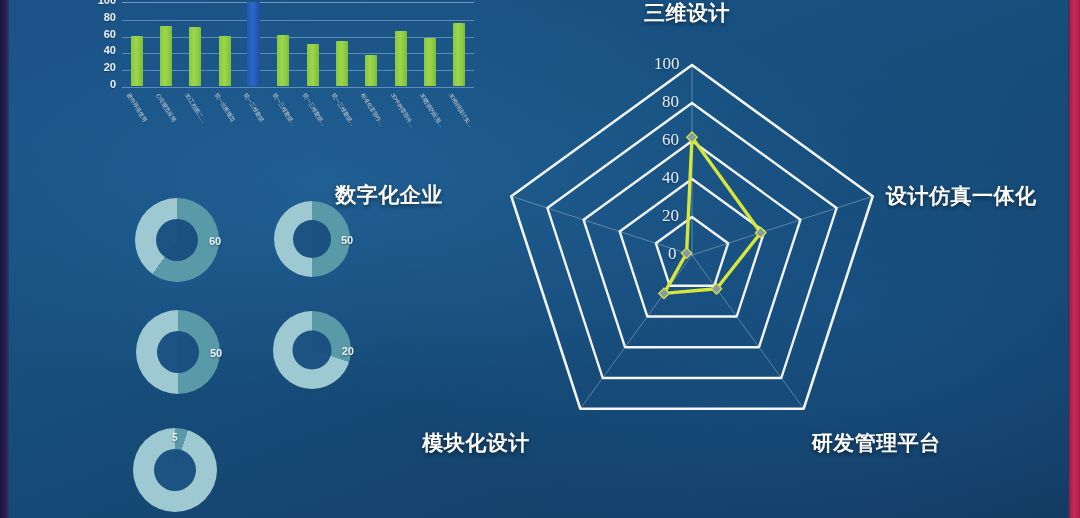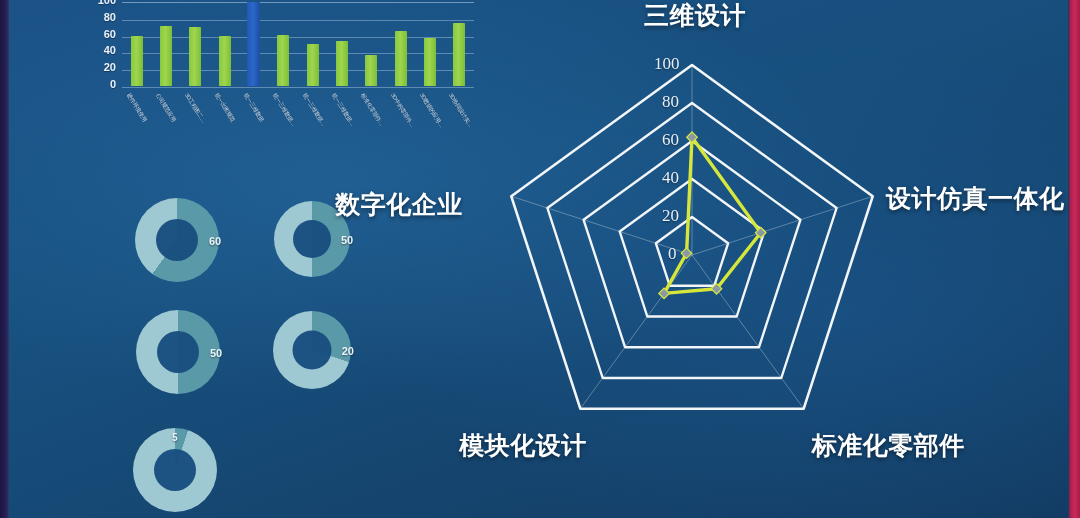--- a/index.html
+++ b/index.html
@@ -118,21 +118,21 @@
   }
   
   .radar-wrap {
     position: absolute;
     left: 430px; top: 20px;
     width: 650px; height: 470px;
   }
   .radar-svg { position: absolute; left: 0; top: 0; }
   .radar-axis-label {
     position: absolute;
-    font-size: 25px;
+    font-size: 21px;
     font-weight: bold;
     color: #ffffff;
     white-space: nowrap;
     text-shadow: 0 2px 4px rgba(0,0,0,0.5);
     letter-spacing: 0.5px;
     text-align: right;
   }
   .radar-tick {
     position: absolute;
     font-size: 17px;
@@ -275,19 +275,19 @@
         <div class="radar-tick" style="left: 238px; top: 224px;">0</div>
         <div class="radar-tick" style="left: 232px; top: 186px;">20</div>
         <div class="radar-tick" style="left: 232px; top: 148px;">40</div>
         <div class="radar-tick" style="left: 232px; top: 110px;">60</div>
         <div class="radar-tick" style="left: 232px; top: 72px;">80</div>
         <div class="radar-tick" style="left: 224px; top: 34px;">100</div>
       </div>
     <div id="radarLabels">
         <div class="radar-axis-label" style="left: 214px; top: -21px;">三维设计</div>
         <div class="radar-axis-label" style="left: 456px; top: 162.287px;">设计仿真一体化</div>
-        <div class="radar-axis-label" style="left: 381.679px; top: 408.713px;">标准化零部件</div>
-        <div class="radar-axis-label" style="left: -7.6792px; top: 408.713px; margin-left: 37px;">模块化设计</div>
-        <div class="radar-axis-label" style="left: -94.7007px; top: 168px;">数字化企业</div>
+        <div class="radar-axis-label" style="left: 381.679px; top: 408.713px;">研发管理平台</div>
+        <div class="radar-axis-label" style="left: -7.6792px; top: 408.713px;">模块化设计</div>
+        <div class="radar-axis-label" style="left: -94.7007px; top: 161px;">数字化企业</div>
       </div>
   </div>
 
 </div>
 
 </body></html>

